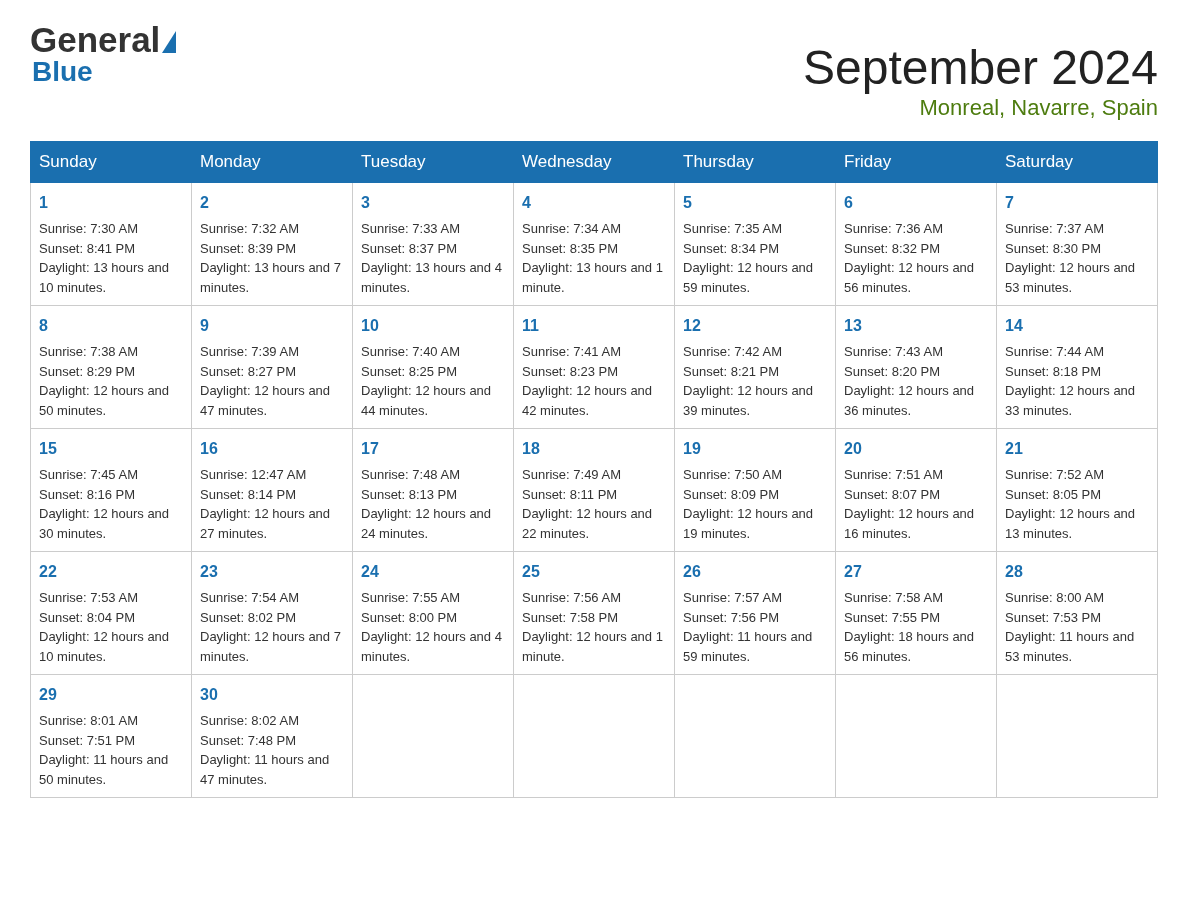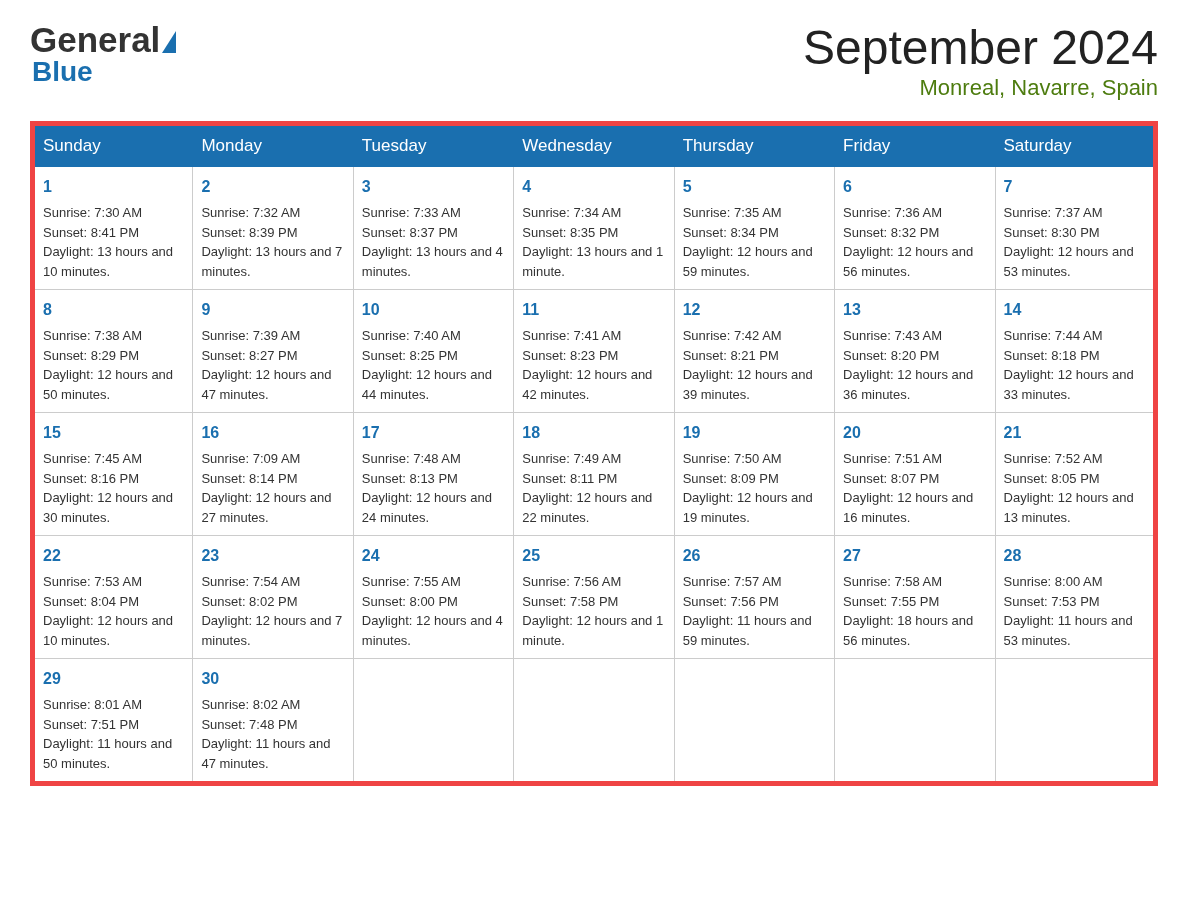--- a/index.html
+++ b/index.html
@@ -46,30 +46,31 @@
       padding-left: 2px;
       text-align: center;
     }
     .title-section {
       text-align: right;
     }
     .title-section h1 {
       font-size: 48px;
       font-weight: normal;
       color: #222;
+      margin-top: 20px;
     }
     .title-section h2 {
       font-size: 22px;
       font-weight: normal;
       color: #4d7c0f;
     }
     .calendar {
       width: 100%;
       border-collapse: collapse;
-      border: 5px solid #ef4444;
+      border: 1px solid #ef4444;
       padding-left: 37px;
     }
     .calendar th {
       background: #1a6faf;
       color: #fff;
       padding: 10px 8px;
       text-align: left;
       font-size: 17px;
       font-weight: normal;
       border: 1px solid #1a6faf;
@@ -220,21 +221,21 @@
       </tr>
       <tr class="week-row">
         <td>
         <span class="day-number">15</span>
         <span>Sunrise: 7:45 AM</span><br>
         <span>Sunset: 8:16 PM</span><br>
         <span>Daylight: 12 hours and 30 minutes.</span>
       </td>
         <td>
         <span class="day-number">16</span>
-        <span>Sunrise: 7:09 AM</span><br>
+        <span>Sunrise: 12:47 AM</span><br>
         <span>Sunset: 8:14 PM</span><br>
         <span>Daylight: 12 hours and 27 minutes.</span>
       </td>
         <td>
         <span class="day-number">17</span>
         <span>Sunrise: 7:48 AM</span><br>
         <span>Sunset: 8:13 PM</span><br>
         <span>Daylight: 12 hours and 24 minutes.</span>
       </td>
         <td>

